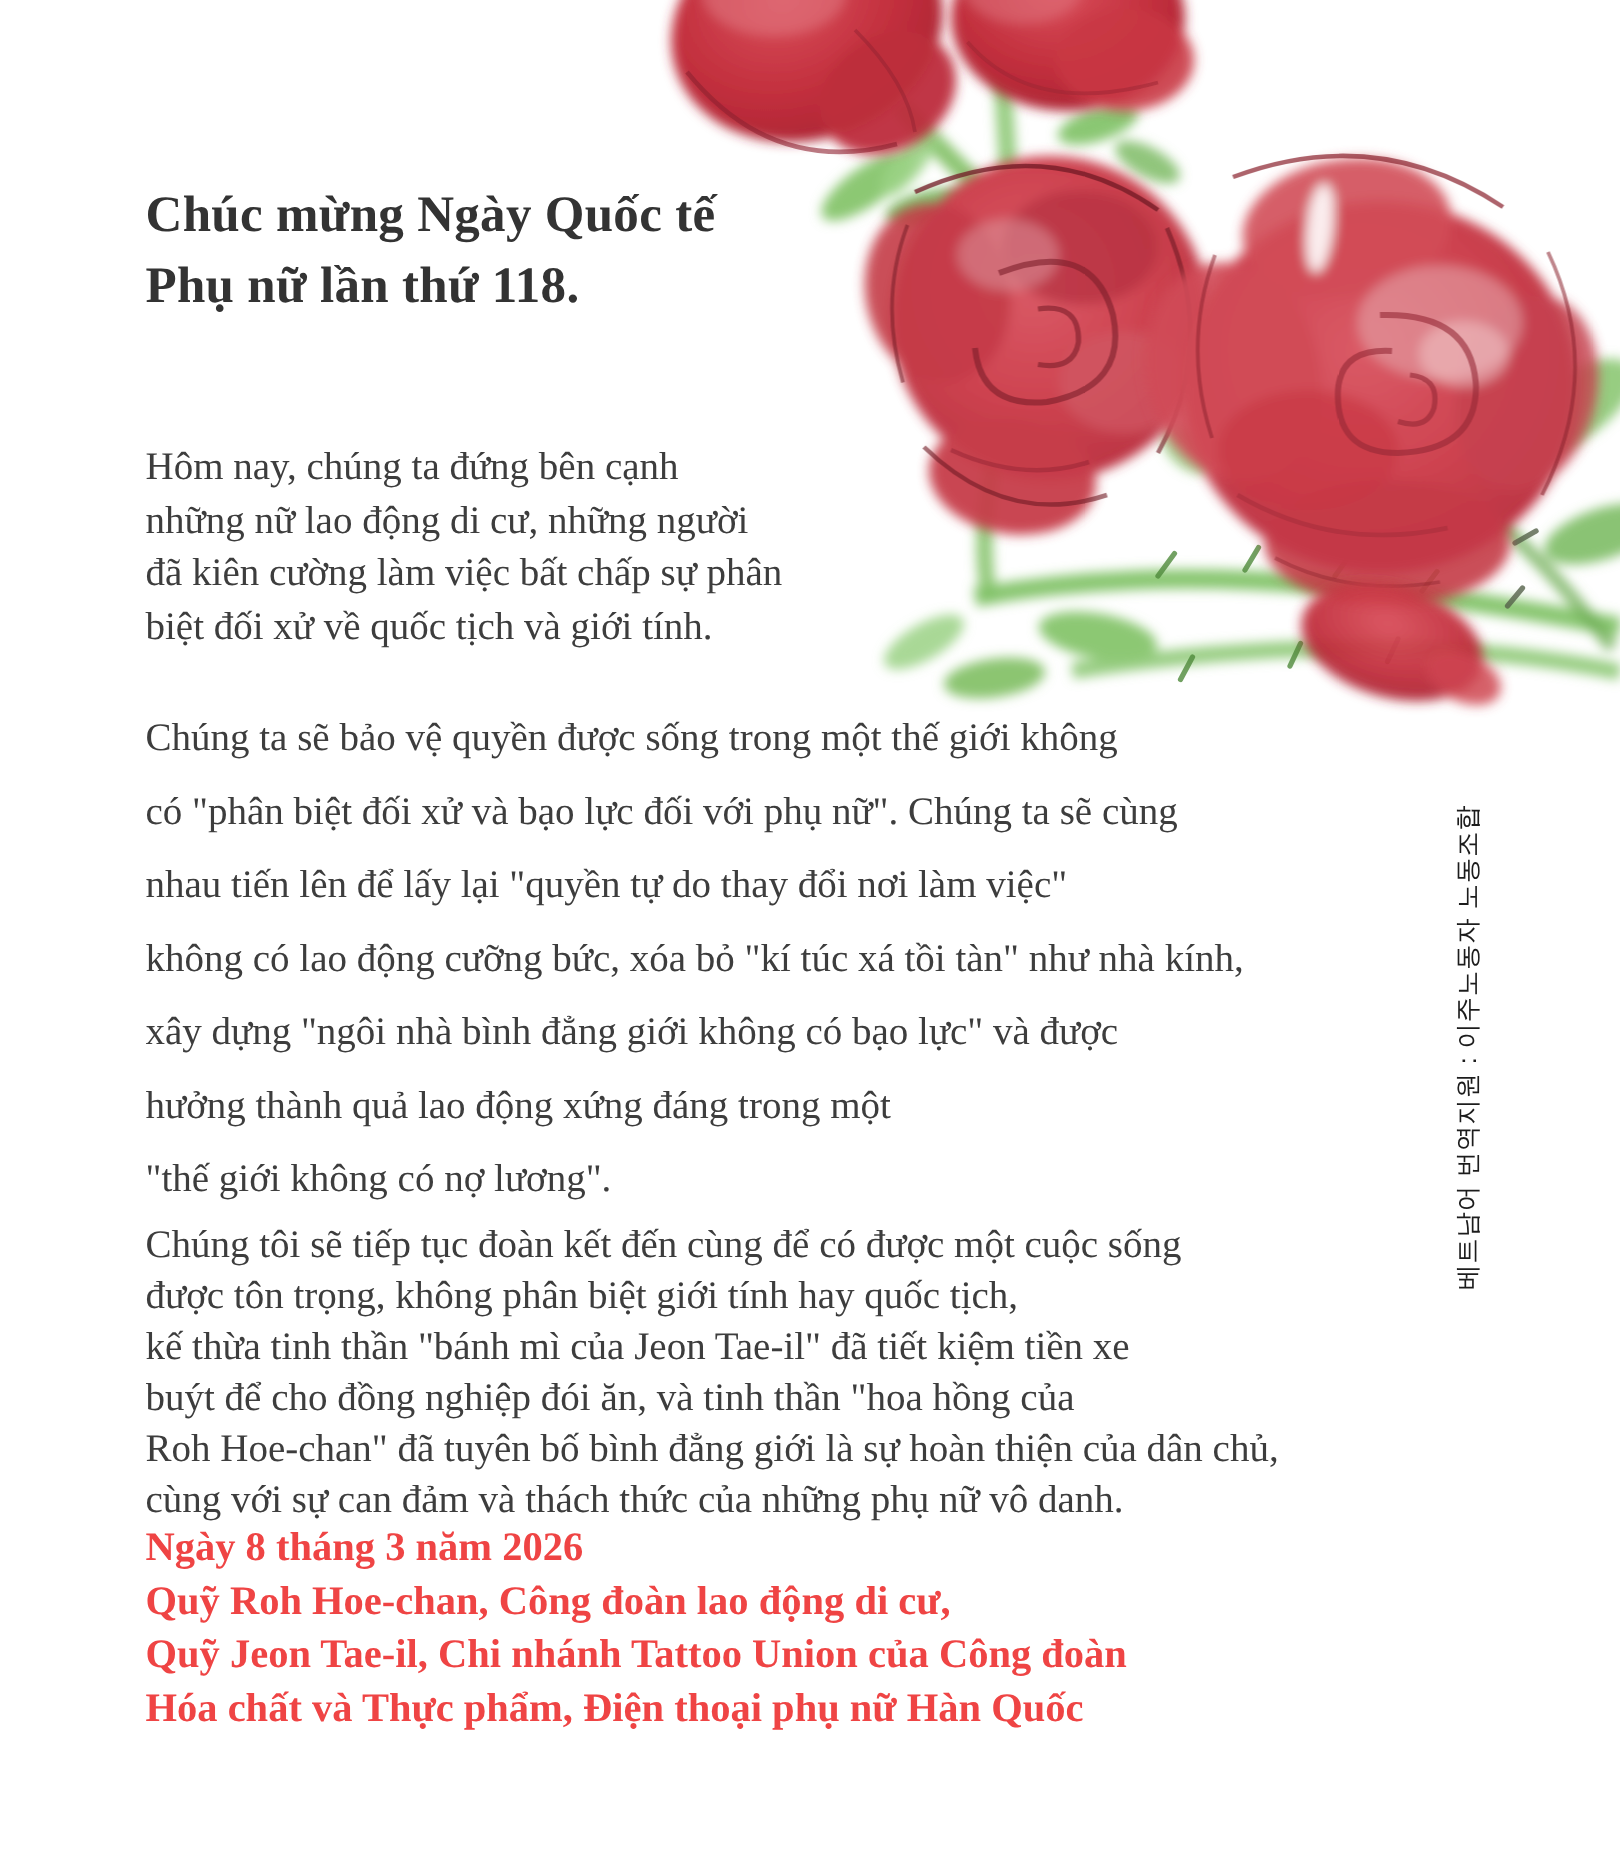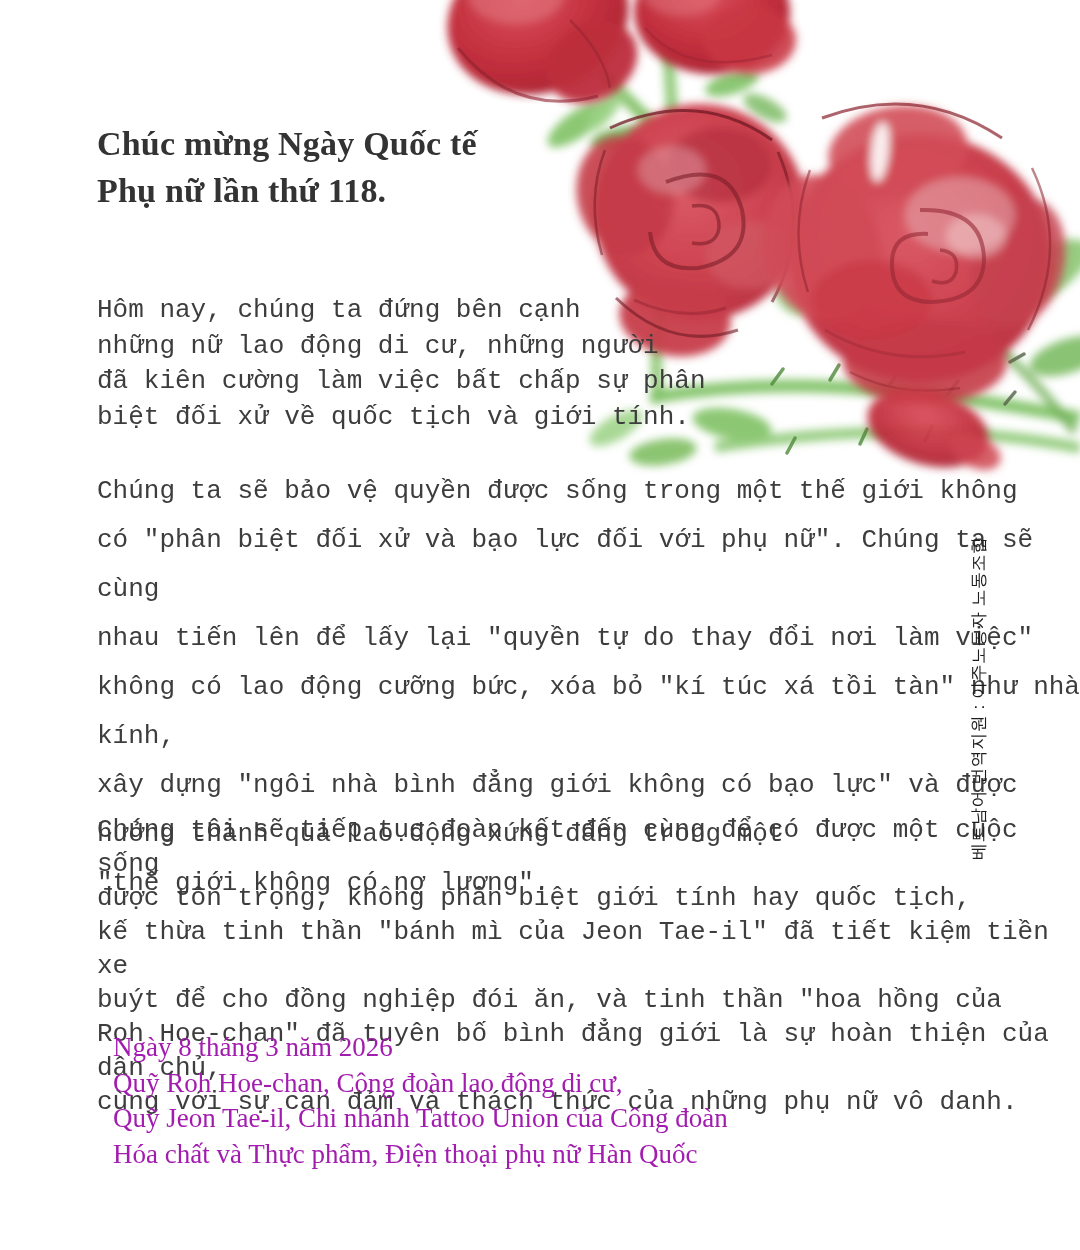--- a/index.html
+++ b/index.html
@@ -32,34 +32,33 @@
     white-space: pre-line;
     letter-spacing: 0.2px;
   }
   .para {
     position: absolute;
     left: 97px;
     margin: 0;
     font-size: 26px;
     color: #3d3d3d;
     white-space: pre-line;
-    font-family: Liberation Mono, monospace;
   }
   .p1 { top: 293px; line-height: 35.5px; }
   .p2 { top: 467px; line-height: 49px; }
   .p3 { top: 788px; line-height: 34px; margin-top: 25px; }
   .signature {
     position: absolute;
     left: 97px;
     top: 1014px;
-    margin: 16px;
+    margin: 0;
     font-size: 27px;
     line-height: 35.5px;
-    font-weight: 400;
-    color: #a21caf;
+    font-weight: 700;
+    color: #ef4444;
     white-space: pre-line;
   }
   .credit-vertical {
     position: absolute;
     left: 817px;
     top: 690px;
     width: 320px;
     height: 20px;
     transform: rotate(-90deg);
     transform-origin: 50% 50%;

